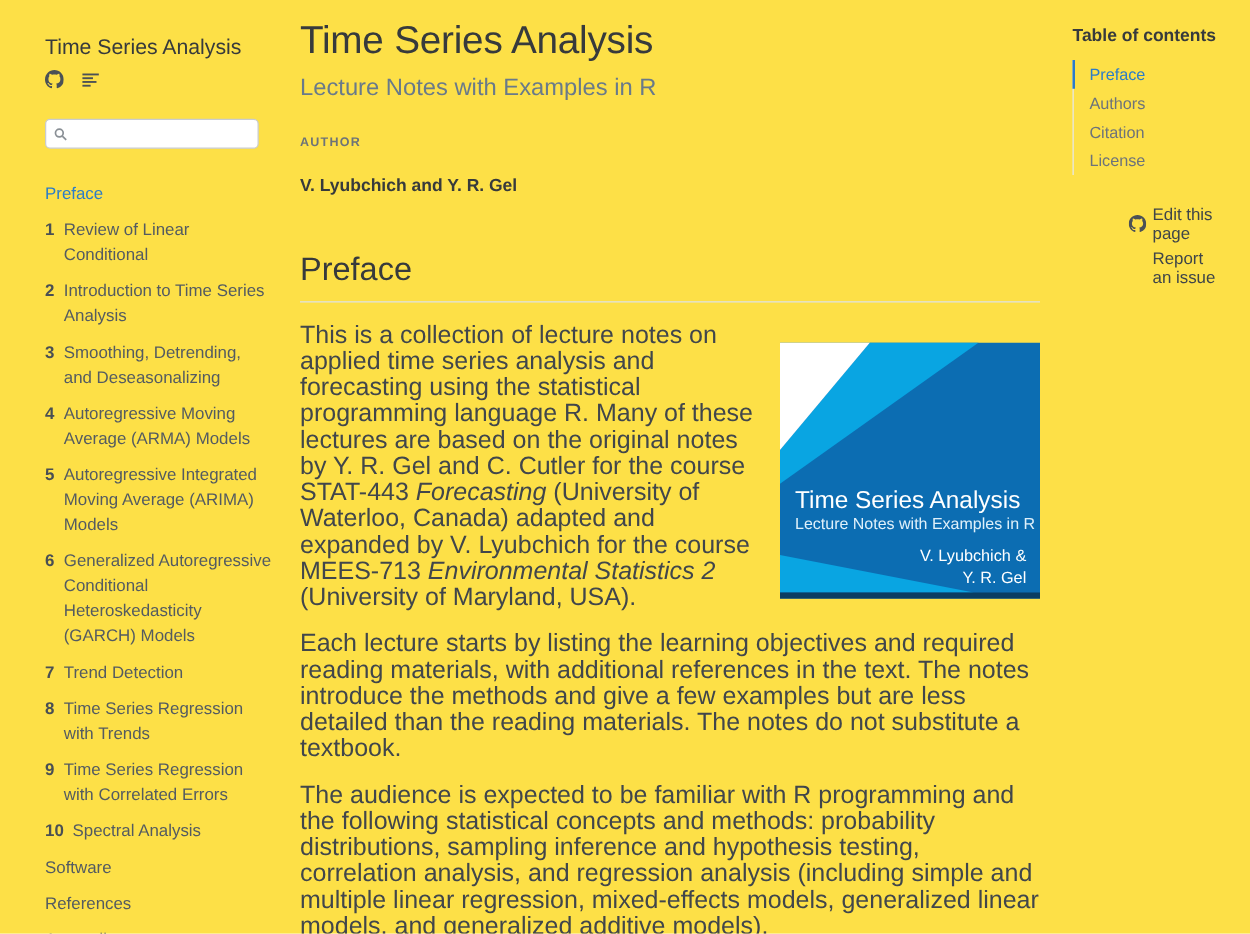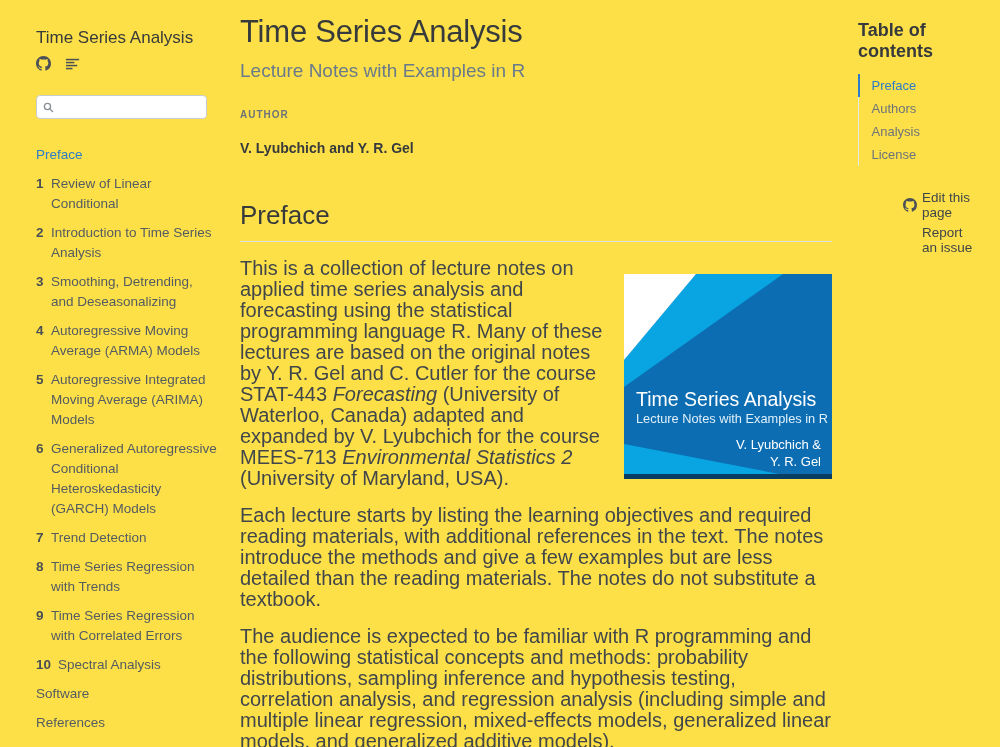--- a/index.html
+++ b/index.html
@@ -31,21 +31,21 @@
   .section-heading{font-size:26px;font-weight:500;color:#373a3c;margin:44px 0 0 0;padding-bottom:10px;border-bottom:1px solid #dee2e6;}
   .section-heading.h2{font-size:22px;margin-top:40px;}
   .section-body{margin-top:4px;}
   .section-body p{font-size:20px;line-height:21px;color:#41464b;margin:16px 0 0 0;}
   .section-body p em{font-style:italic;}
   .cover{float:right;width:208px;height:205px;margin:16px 0 12px 18px;}
   .cover svg text{font-family:"Liberation Sans","DejaVu Sans",sans-serif;}
 
   
   .toc{flex:0 0 120px;margin-left:26px;padding-top:20px;}
-  .toc-title{font-size:18px;font-weight:600;color:#373a3c;}
+  .toc-title{font-size:14px;font-weight:600;color:#373a3c;}
   .toc-list{margin-top:12px;border-left:1px solid #e6e8ea;}
   .toc-item{font-size:13px;color:#6d737a;padding:4px 0 4px 12px;cursor:pointer;border-left:2px solid transparent;margin-left:-1.5px;}
   .toc-item.active{color:#2b7cc9;border-left:2px solid #2b7cc9;}
   .toc-tools{margin-top:24px;}
   .toc-tool{display:flex;align-items:center;font-size:13.5px;font-weight:500;color:#3f4549;margin-bottom:5px;cursor:pointer;padding-left:45px;}
   .toc-tool .ticon{width:15px;height:15px;margin-right:5px;color:#4b5156;display:inline-flex;}
   .toc-tool .ticon.empty{visibility:hidden;}
 </style>
 </head>
 <body>
@@ -173,21 +173,21 @@
           <p></p>
         </div>
     </div>
   </div>
 
   <div class="toc">
     <div class="toc-title">Table of contents</div>
     <div class="toc-list" id="toc-list">
         <div class="toc-item active">Preface</div>
         <div class="toc-item">Authors</div>
-        <div class="toc-item">Analysis</div>
+        <div class="toc-item">Citation</div>
         <div class="toc-item">License</div>
       </div>
     <div class="toc-tools" id="toc-tools">
         <div class="toc-tool">
           <span class="ticon">
             <svg width="14" height="14" viewBox="0 0 16 16" fill="currentColor">
               <use href="#gh-path"></use>
             </svg>
           </span>
           <span>Edit this page</span>

